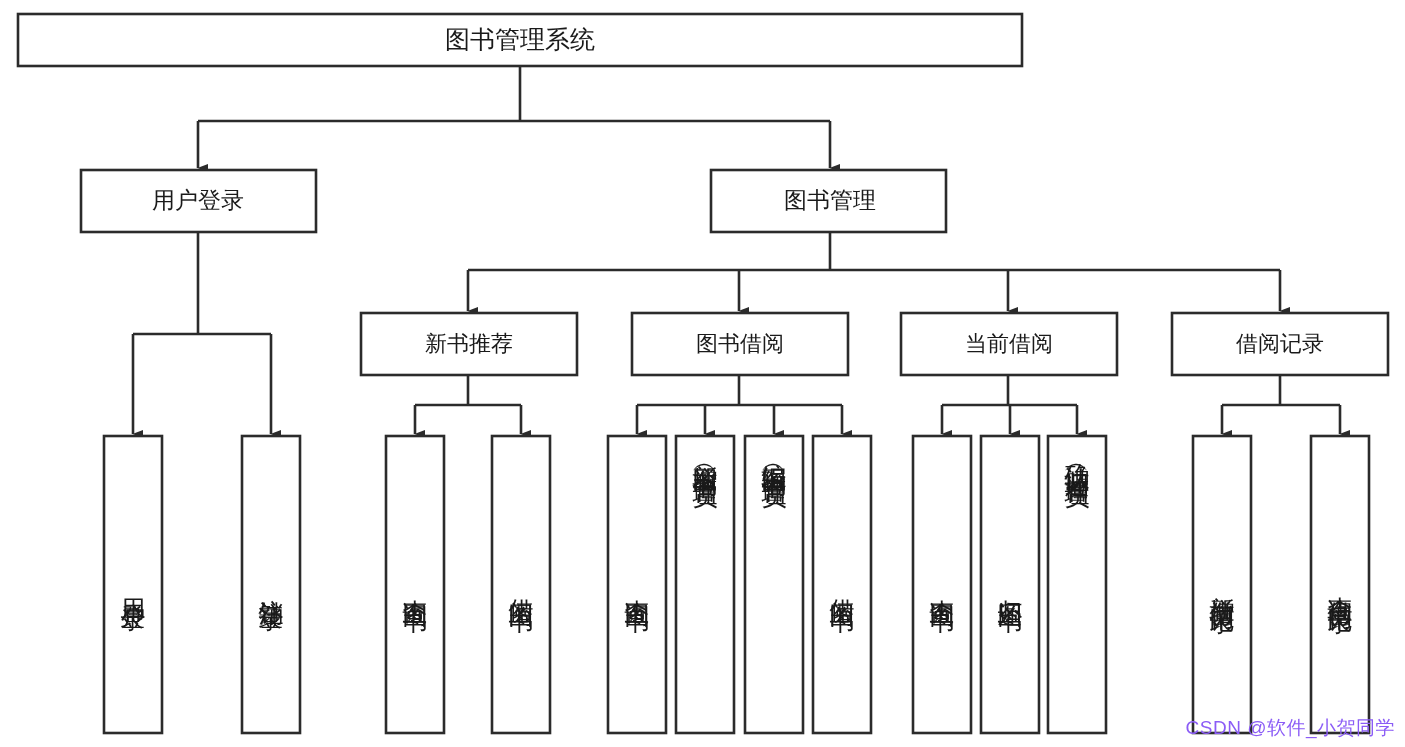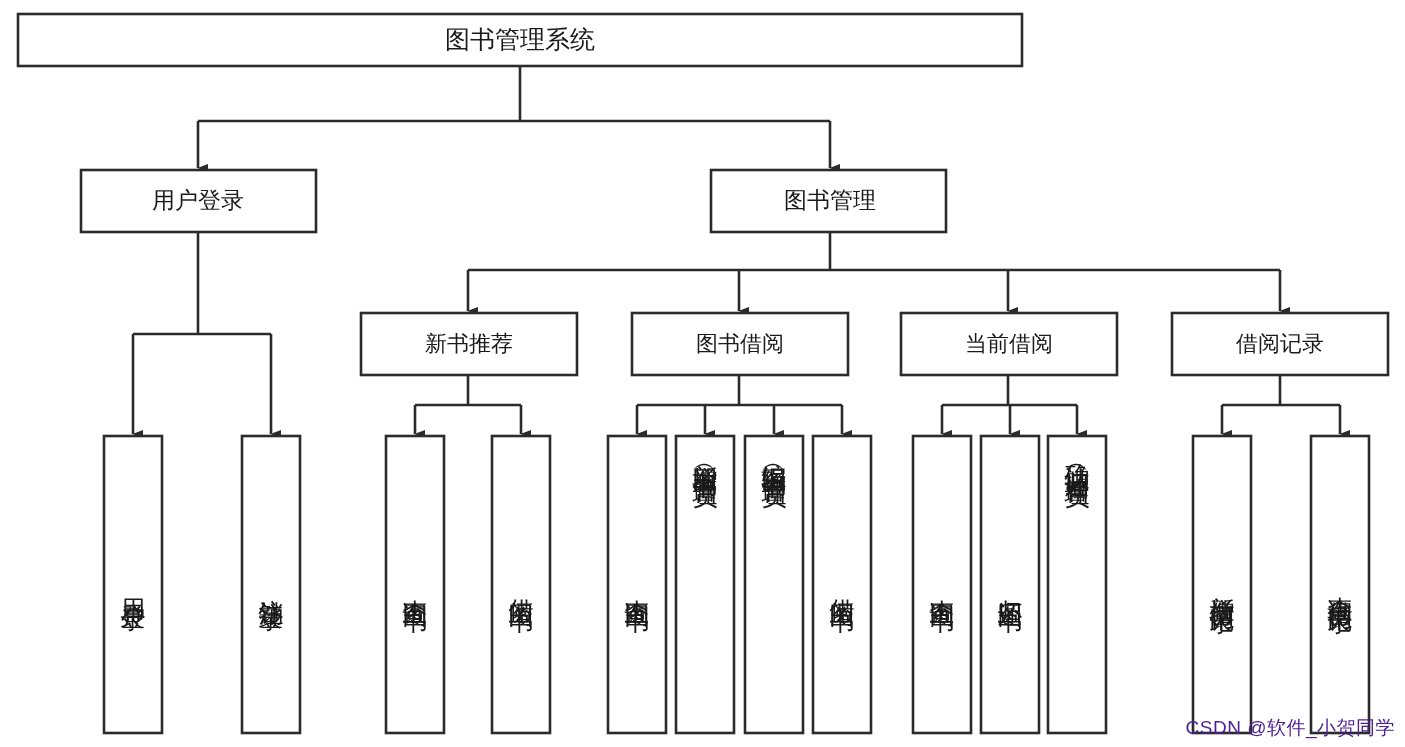--- a/index.html
+++ b/index.html
@@ -64,21 +64,21 @@
     stroke: #2b2b2b;
     stroke-width: 2.6;
     fill: none;
   }
   .watermark {
     position: absolute;
     right: 10px;
     bottom: 6px;
     font-family: "Liberation Sans", "DejaVu Sans", sans-serif;
     font-size: 19px;
-    color: #4c1d95;
+    color: #8b5cf6;
     letter-spacing: 0.5px;
     white-space: nowrap;
     pointer-events: none;
   }
 </style>
 </head>
 <body>
 
 <div id="diagram-root">
 

